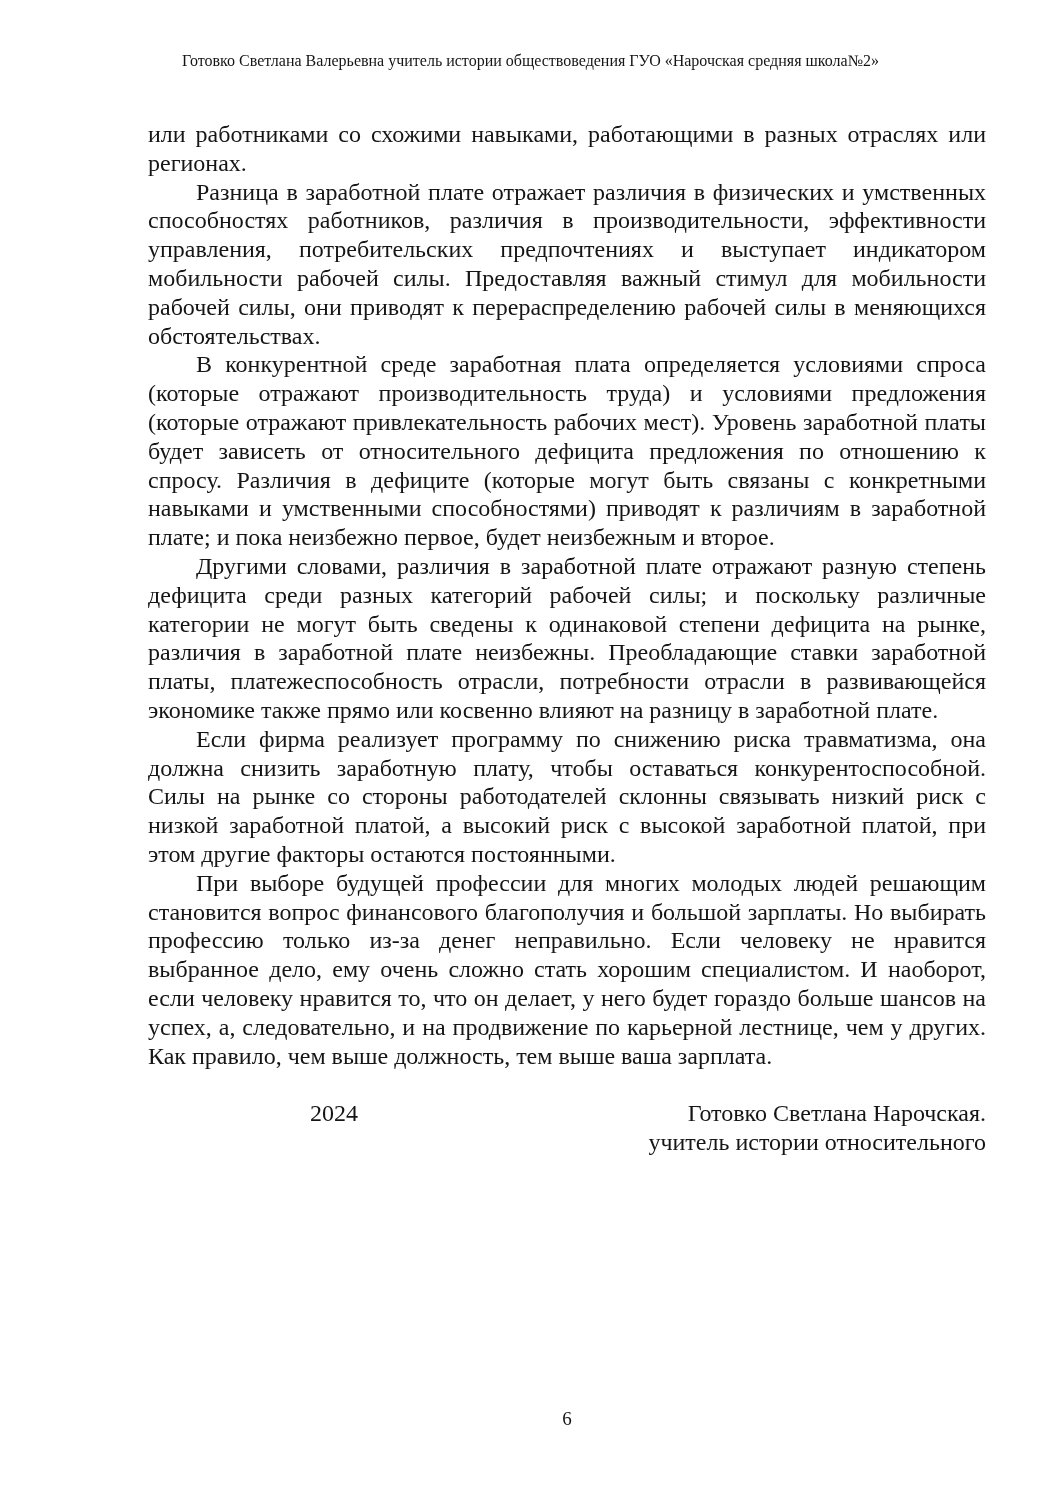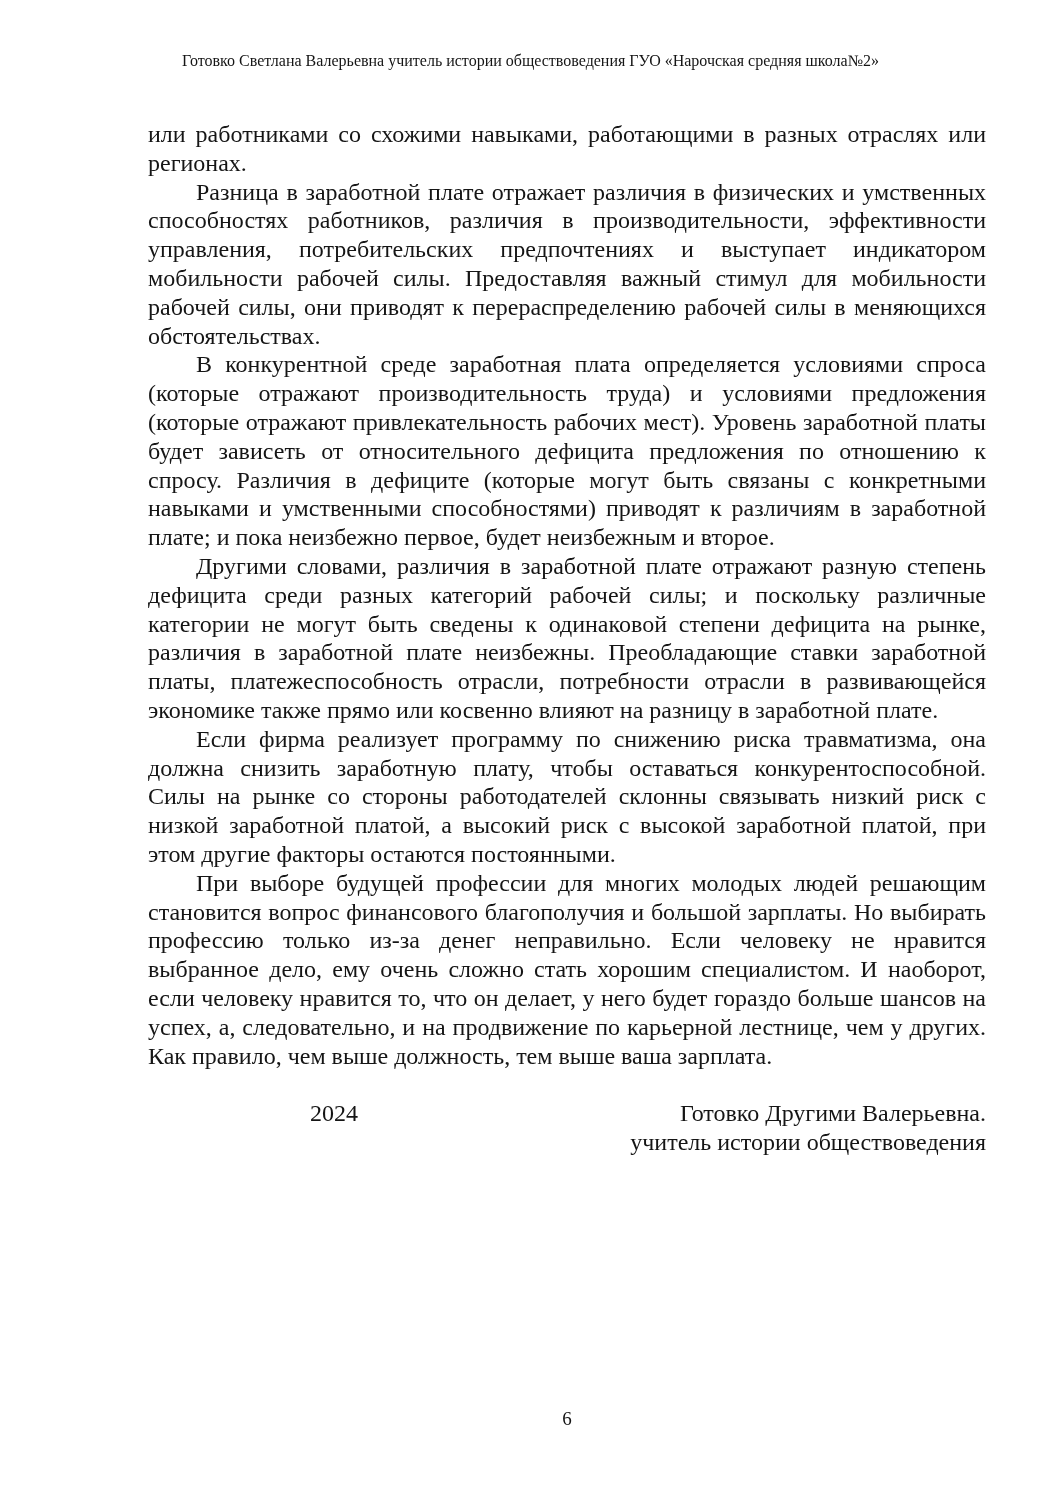--- a/index.html
+++ b/index.html
@@ -83,22 +83,22 @@
     <p class="no-indent">или работниками со схожими навыками, работающими в разных отраслях или регионах.</p>
     <p>Разница в заработной плате отражает различия в физических и умственных способностях работников, различия в производительности, эффективности управления, потребительских предпочтениях и выступает индикатором мобильности рабочей силы. Предоставляя важный стимул для мобильности рабочей силы, они приводят к перераспределению рабочей силы в меняющихся обстоятельствах.</p>
     <p>В конкурентной среде заработная плата определяется условиями спроса (которые отражают производительность труда) и условиями предложения (которые отражают привлекательность рабочих мест). Уровень заработной платы будет зависеть от относительного дефицита предложения по отношению к спросу. Различия в дефиците (которые могут быть связаны с конкретными навыками и умственными способностями) приводят к различиям в заработной плате; и пока неизбежно первое, будет неизбежным и второе.</p>
     <p>Другими словами, различия в заработной плате отражают разную степень дефицита среди разных категорий рабочей силы; и поскольку различные категории не могут быть сведены к одинаковой степени дефицита на рынке, различия в заработной плате неизбежны. Преобладающие ставки заработной платы, платежеспособность отрасли, потребности отрасли в развивающейся экономике также прямо или косвенно влияют на разницу в заработной плате.</p>
     <p>Если фирма реализует программу по снижению риска травматизма, она должна снизить заработную плату, чтобы оставаться конкурентоспособной. Силы на рынке со стороны работодателей склонны связывать низкий риск с низкой заработной платой, а высокий риск с высокой заработной платой, при этом другие факторы остаются постоянными.</p>
     <p>При выборе будущей профессии для многих молодых людей решающим становится вопрос финансового благополучия и большой зарплаты. Но выбирать профессию только из-за денег неправильно. Если человеку не нравится выбранное дело, ему очень сложно стать хорошим специалистом. И наоборот, если человеку нравится то, что он делает, у него будет гораздо больше шансов на успех, а, следовательно, и на продвижение по карьерной лестнице, чем у других. Как правило, чем выше должность, тем выше ваша зарплата.</p>
 
     <div class="signature-block">
       <div class="signature-year">2024</div>
       <div class="signature-right">
-        <div>Готовко Другими Валерьевна.</div>
-        <div>учитель истории обществоведения</div>
+        <div>Готовко Светлана Нарочская.</div>
+        <div>учитель истории относительного</div>
       </div>
     </div>
   </div>
 
   <div class="doc-footer">
     <div>6</div>
   </div>
 
 </div>
 

